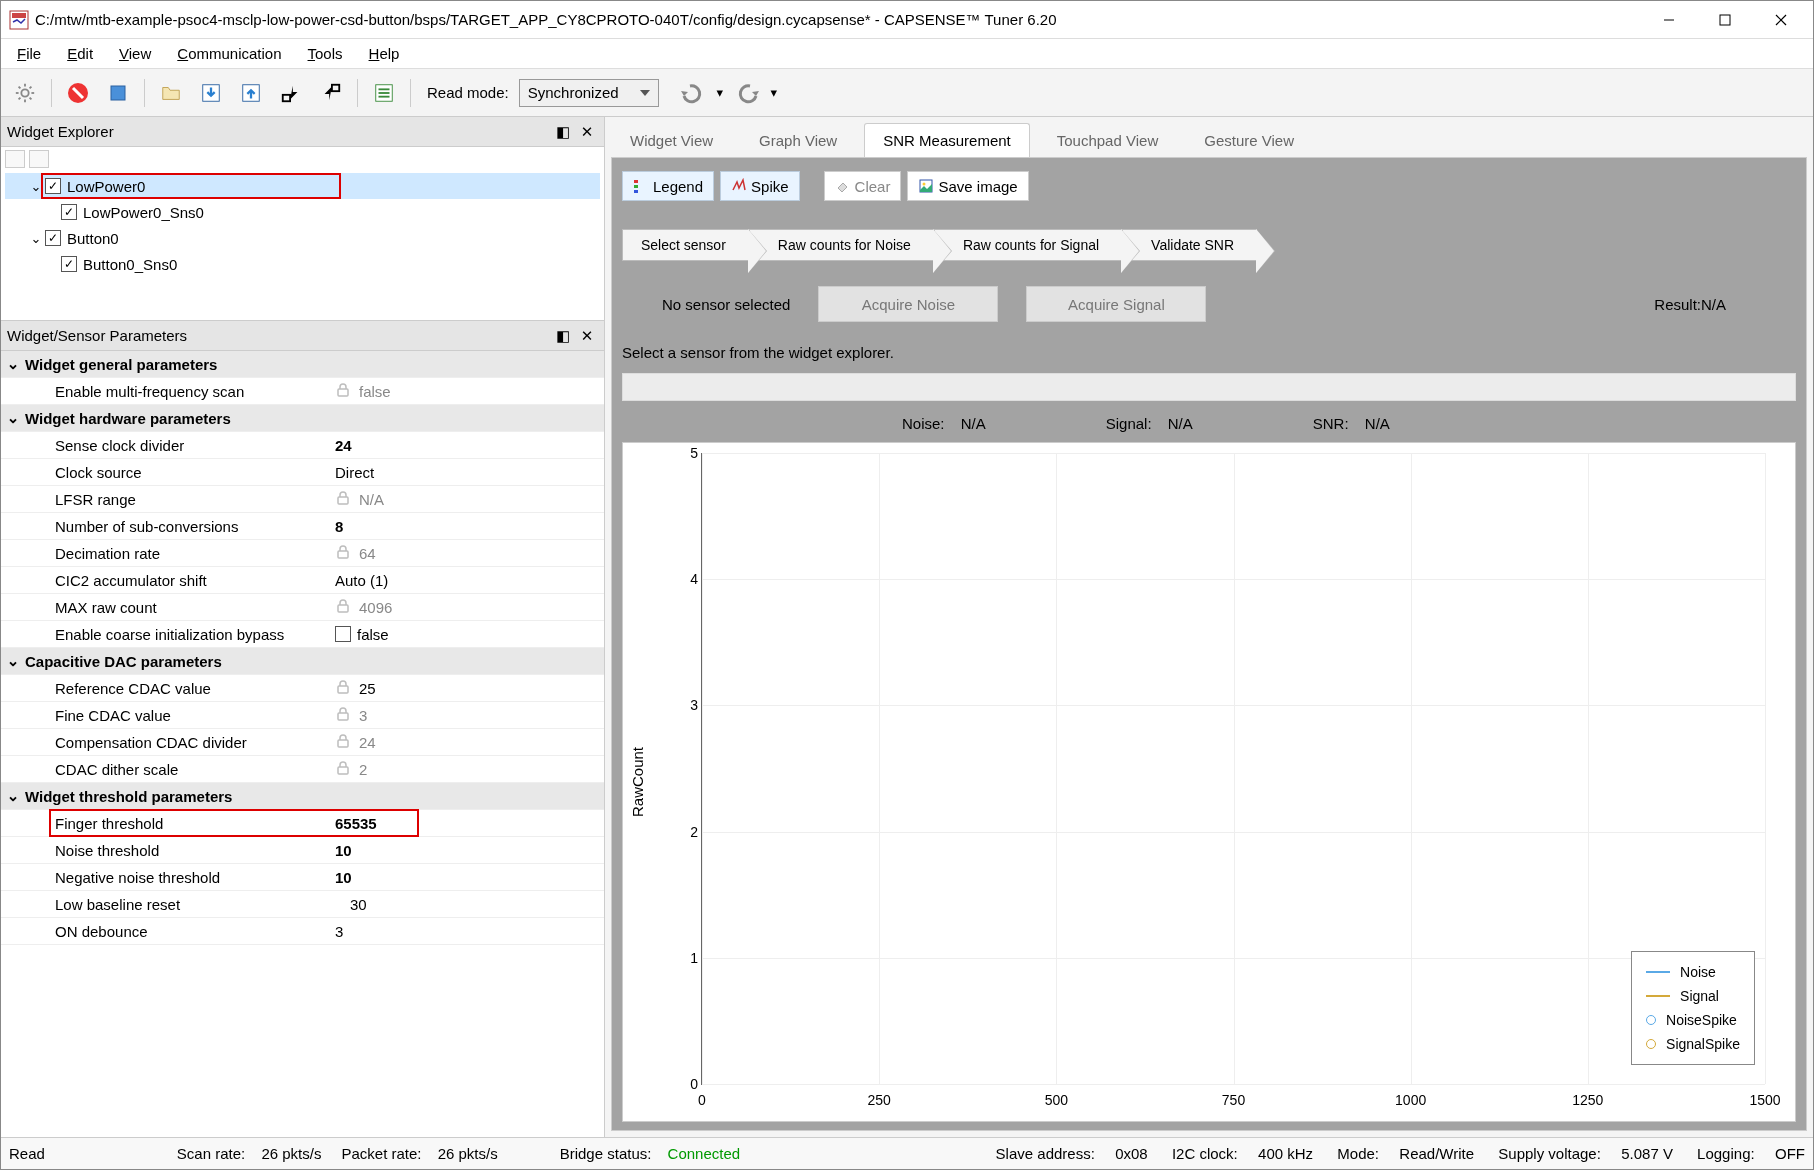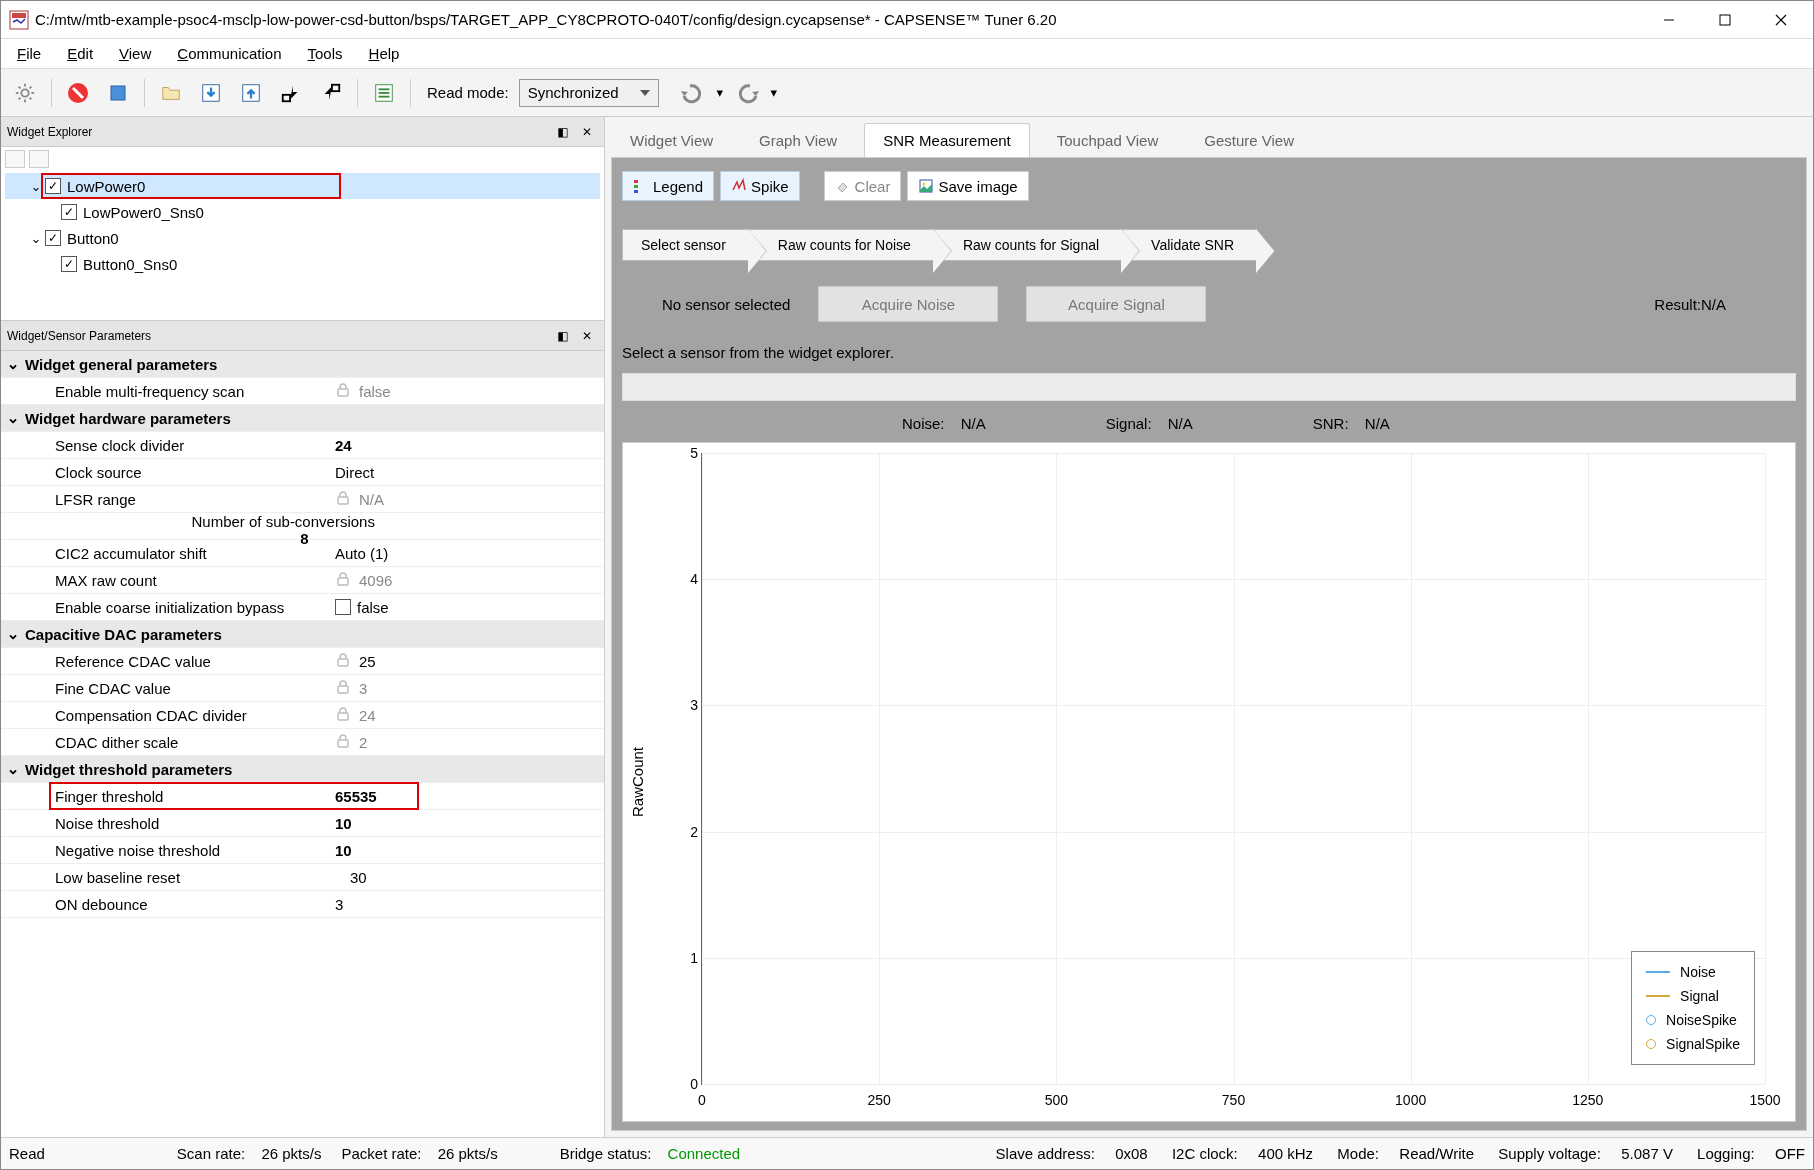--- a/index.html
+++ b/index.html
@@ -29,21 +29,21 @@
 .undo-redo { display:flex; align-items:center; margin-left: 12px; gap:2px;}
 .undo-redo .arrow { display:flex; align-items:center;}
 .undo-redo .drop { width:14px; height:28px; display:flex; align-items:center; justify-content:center;}
 
 
 .body { flex: 1; display: flex; min-height: 0;}
 .left-col { width: 604px; display: flex; flex-direction: column; border-right: 1px solid #ccc; background:#fff;}
 .right-col { flex: 1; display: flex; flex-direction: column; background: #f4f4f4; min-width:0;}
 
 
-.panel-header { height: 30px; background: #e5e5e5; border-bottom: 1px solid #ccc; display: flex; align-items: center; padding: 0 6px; font-size: 12px;}
+.panel-header { height: 30px; background: #e5e5e5; border-bottom: 1px solid #ccc; display: flex; align-items: center; padding: 0 6px; font-size: 15px;}
 .panel-header .spacer { flex: 1; }
 .panel-header .pbtn { width: 22px; height: 22px; display:flex; align-items:center; justify-content:center; margin-left:2px;}
 
 
 .widget-explorer { display:flex; flex-direction:column; height: 204px; border-bottom:1px solid #ccc;}
 .widget-explorer .mini-toolbar { height:24px; display:flex; align-items:center; padding:2px 4px; gap:4px;}
 .mini-toolbar .mini-btn { width:20px; height:18px; border:1px solid #ccc; background:#f8f8f8;}
 .tree { flex:1; overflow:auto; padding:2px 4px; background:#fff;}
 .tree-row { height:26px; display:flex; align-items:center; padding-left:4px; position:relative;}
 .tree-row.sel { background:#cfe8ff;}
@@ -334,24 +334,34 @@
             <div class="prow" style="position: relative;">
               <div class="pname indent">LFSR range</div>
               <div class="pval" style="color: rgb(136, 136, 136);">
                 <span class="lock-icon"><svg width="16" height="16" viewBox="0 0 16 16">
                     <rect x="3" y="7" width="10" height="7" rx="1" fill="none" stroke="#888" stroke-width="1.5"></rect>
                     <path d="M5 7 V5 a3 3 0 0 1 6 0 V7" fill="none" stroke="#888" stroke-width="1.5"></path>
                   </svg></span>
                 <span>N/A</span>
               </div>
             </div>
-            <div class="prow" style="position: relative; flex-direction: column;">
+            <div class="prow" style="position: relative;">
               <div class="pname indent">Number of sub-conversions</div>
               <div class="pval bold">
                 <span>8</span>
+              </div>
+            </div>
+            <div class="prow" style="position: relative;">
+              <div class="pname indent">Decimation rate</div>
+              <div class="pval" style="color: rgb(136, 136, 136);">
+                <span class="lock-icon"><svg width="16" height="16" viewBox="0 0 16 16">
+                    <rect x="3" y="7" width="10" height="7" rx="1" fill="none" stroke="#888" stroke-width="1.5"></rect>
+                    <path d="M5 7 V5 a3 3 0 0 1 6 0 V7" fill="none" stroke="#888" stroke-width="1.5"></path>
+                  </svg></span>
+                <span>64</span>
               </div>
             </div>
             <div class="prow" style="position: relative;">
               <div class="pname indent">CIC2 accumulator shift</div>
               <div class="pval">
                 <span>Auto (1)</span>
               </div>
             </div>
             <div class="prow" style="position: relative;">
               <div class="pname indent">MAX raw count</div>

